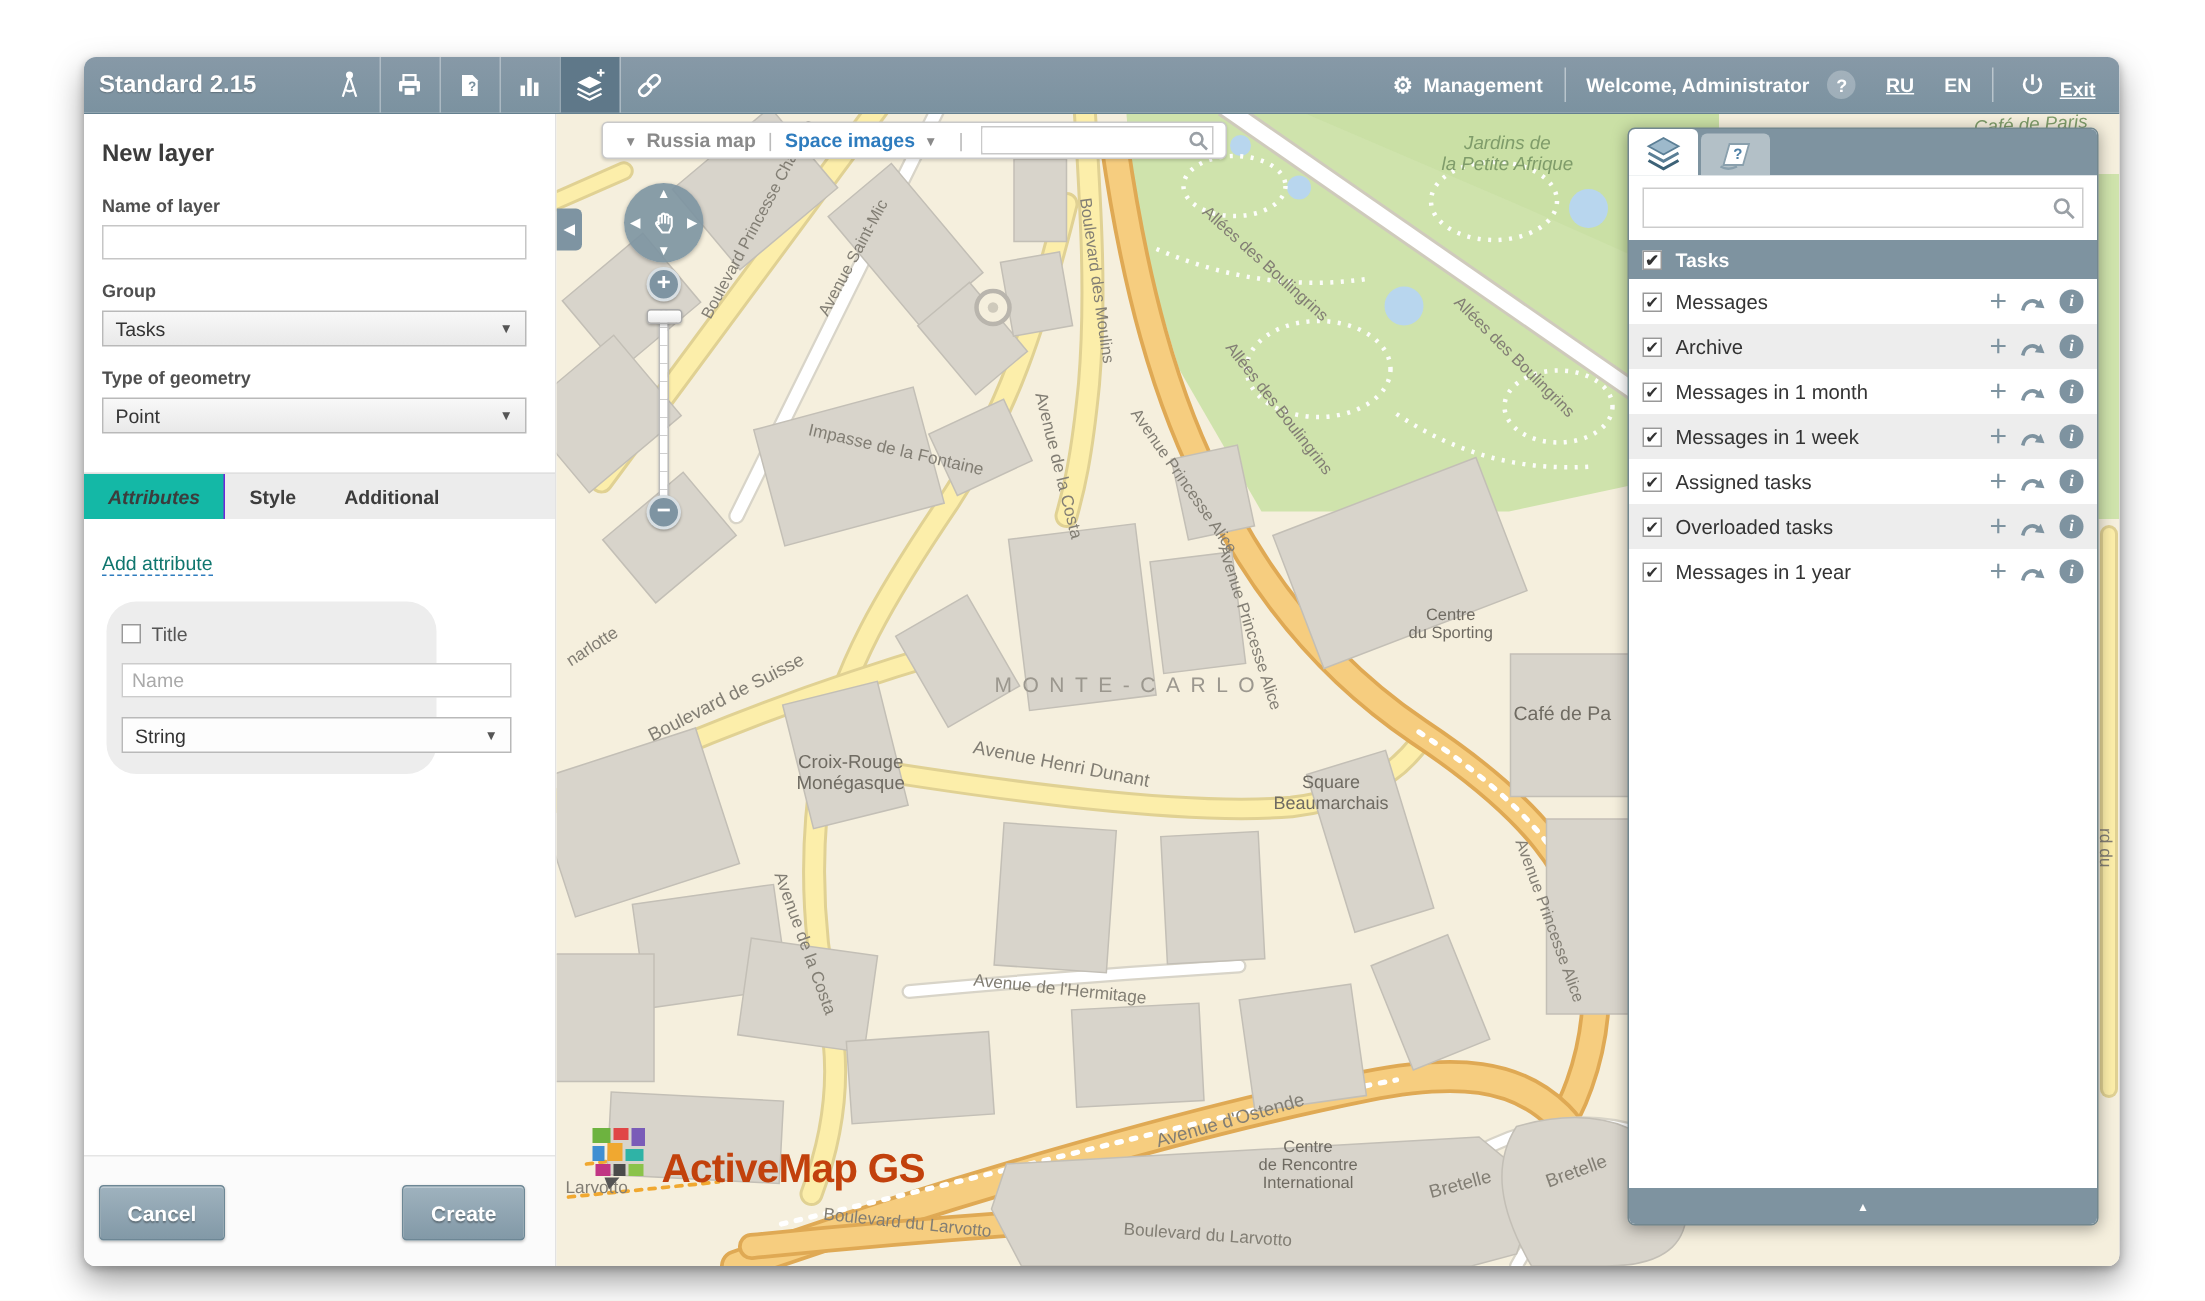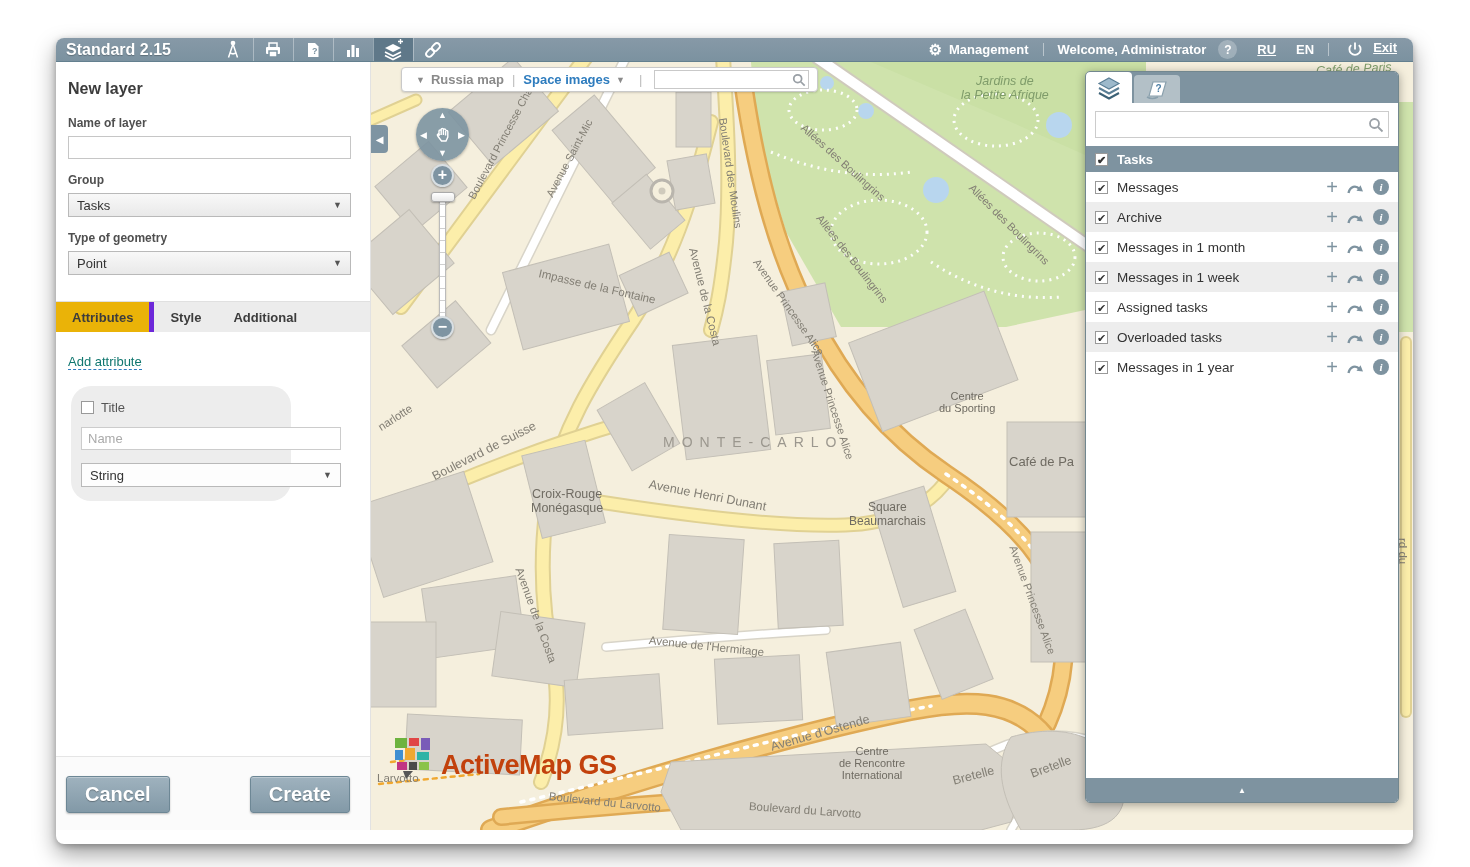--- a/index.html
+++ b/index.html
@@ -4,66 +4,66 @@
 <style>
   html,body{margin:0;padding:0;background:#ffffff;width:1470px;height:867px;
     font-family:"Liberation Sans",sans-serif;-webkit-font-smoothing:antialiased;}
   *{box-sizing:border-box;}
 
   .window{position:absolute;left:56px;top:38px;width:1357px;height:806px;
     border-radius:8px;overflow:hidden;background:#fff;
     box-shadow:0 10px 22px rgba(0,0,0,.38),0 2px 6px rgba(0,0,0,.25);}
 
   
-  .topbar{position:relative;height:24px;background:linear-gradient(#8799a7,#7b92a0);
+  .topbar{position:relative;height:38px;background:linear-gradient(#8799a7,#7b92a0);
     border-bottom:1px solid #64808f;display:flex;align-items:center;color:#fff;}
   .tb-title{font-size:16px;font-weight:bold;margin-left:10px;text-shadow:0 1px 1px rgba(0,0,0,.25);white-space:nowrap;}
   .tb-icons{display:flex;align-items:center;margin-left:42px;height:100%;}
   .tb-ic{width:40px;height:100%;display:flex;align-items:center;justify-content:center;cursor:pointer;border-left:1px solid rgba(255,255,255,.35);}
   .tb-ic:first-child{border-left:none;}
   .tb-ic.active{background:#5f7889;}
   .tb-ic svg{display:block;}
   .tb-right{margin-left:auto;display:flex;align-items:center;height:100%;font-size:13px;font-weight:bold;}
   .tb-group{display:flex;align-items:center;height:100%;padding:0 14px;}
   .tb-sep{width:1px;height:60%;background:rgba(255,255,255,.45);}
   .gear{font-size:15px;margin-right:7px;}
   .qbadge{width:19px;height:19px;border-radius:50%;background:rgba(255,255,255,.25);
     display:inline-flex;align-items:center;justify-content:center;font-size:12px;font-weight:bold;margin-left:12px;}
   .lang{margin-left:20px;cursor:pointer;}
   .lang.u{text-decoration:underline;}
-  .exit-group{padding:0 16px;display:flex;align-items:flex-start;}
+  .exit-group{padding:0 16px;display:flex;align-items:flex-end;}
   .exit-link{text-decoration:underline;margin-left:8px;cursor:pointer;}
 
   .content{position:relative;display:flex;height:768px;}
 
   
   .left-panel{position:relative;width:315px;background:#fff;flex:none;border-right:1px solid #e2e2e2;}
   .lp-pad{padding:18px 36px 0 12px;}
   .nl-title{font-size:16px;font-weight:bold;color:#3c3c3c;margin:0 0 18px 0;}
   .fld-label{font-size:12px;font-weight:bold;color:#4f4f4f;margin:14px 0 6px 0;}
   .txt-input{width:283px;height:23px;border:1px solid #c6c6c6;background:#fff;font-size:13px;padding:0 6px;color:#333;outline:none;}
   .sel{width:283px;height:24px;border:1px solid #b9b9b9;background:linear-gradient(#f8f8f8,#e9e9e9);
     display:flex;align-items:center;font-size:13px;color:#333;padding:0 8px;cursor:pointer;position:relative;}
   .sel .caret{margin-left:auto;font-size:9px;color:#555;}
   .tabs{display:flex;margin-top:26px;background:#ececec;border-top:1px solid #e0e0e0;height:31px;}
   .tab{padding:0 16px;display:flex;align-items:center;font-size:13px;font-weight:bold;color:#3c3c3c;cursor:pointer;}
-  .tab.active{background:#eab308;border-right:5px solid #6d28d9;}
+  .tab.active{background:#14b8a6;border-right:1px solid #6d28d9;font-style:italic;}
   .add-attr{display:inline-block;margin:22px 0 0 12px;font-size:13px;color:#0f766e;
     border-bottom:1px dashed #2e7cbe;cursor:pointer;}
   .attr-card{margin:16px 20px 0 15px;background:#ededed;padding:14px 10px;width:220px;border-radius:20px;}
   .cb{width:13px;height:13px;border:1px solid #999;background:#fff;display:inline-block;
      text-align:center;font-size:11px;line-height:12px;color:#333;flex:none;}
   .cb.checked::before{content:"\2714";}
   .cb-row{display:flex;align-items:center;gap:7px;font-size:13px;color:#555;}
   .attr-card .txt-input{width:260px;margin-top:12px;border-color:#ccc;}
   .attr-card .txt-input::placeholder{color:#aaa;}
   .attr-card .sel{width:260px;margin-top:13px;background:#fdfdfd;}
   .lp-footer{position:absolute;left:0;right:0;bottom:0;height:74px;background:#fbfbfb;border-top:1px solid #e5e5e5;}
   .btn{position:absolute;top:19px;height:37px;padding:0 18px;border:1px solid #6d8795;border-radius:3px;
-    background:linear-gradient(#9fb2be,#8299a7);color:#fff;font-weight:bold;font-size:20px;
+    background:linear-gradient(#9fb2be,#8299a7);color:#fff;font-weight:bold;font-size:14px;
     text-shadow:0 1px 1px rgba(0,0,0,.3);box-shadow:0 1px 2px rgba(0,0,0,.25), inset 0 1px 0 rgba(255,255,255,.3);cursor:pointer;}
   .btn.cancel{left:10px;}
   .btn.create{right:20px;}
 
   
   .map-area{position:relative;flex:1;overflow:hidden;background:#f5efdd;}
   .map-svg{position:absolute;left:0;top:0;}
   .mlabel{position:absolute;font-size:11.5px;color:#827e74;white-space:nowrap;transform-origin:left center;pointer-events:none;}
   .mlabel.green{color:#7f9c6a;font-style:italic;font-size:12.5px;}
   .mlabel.area{color:#6f6b62;font-size:12px;}

